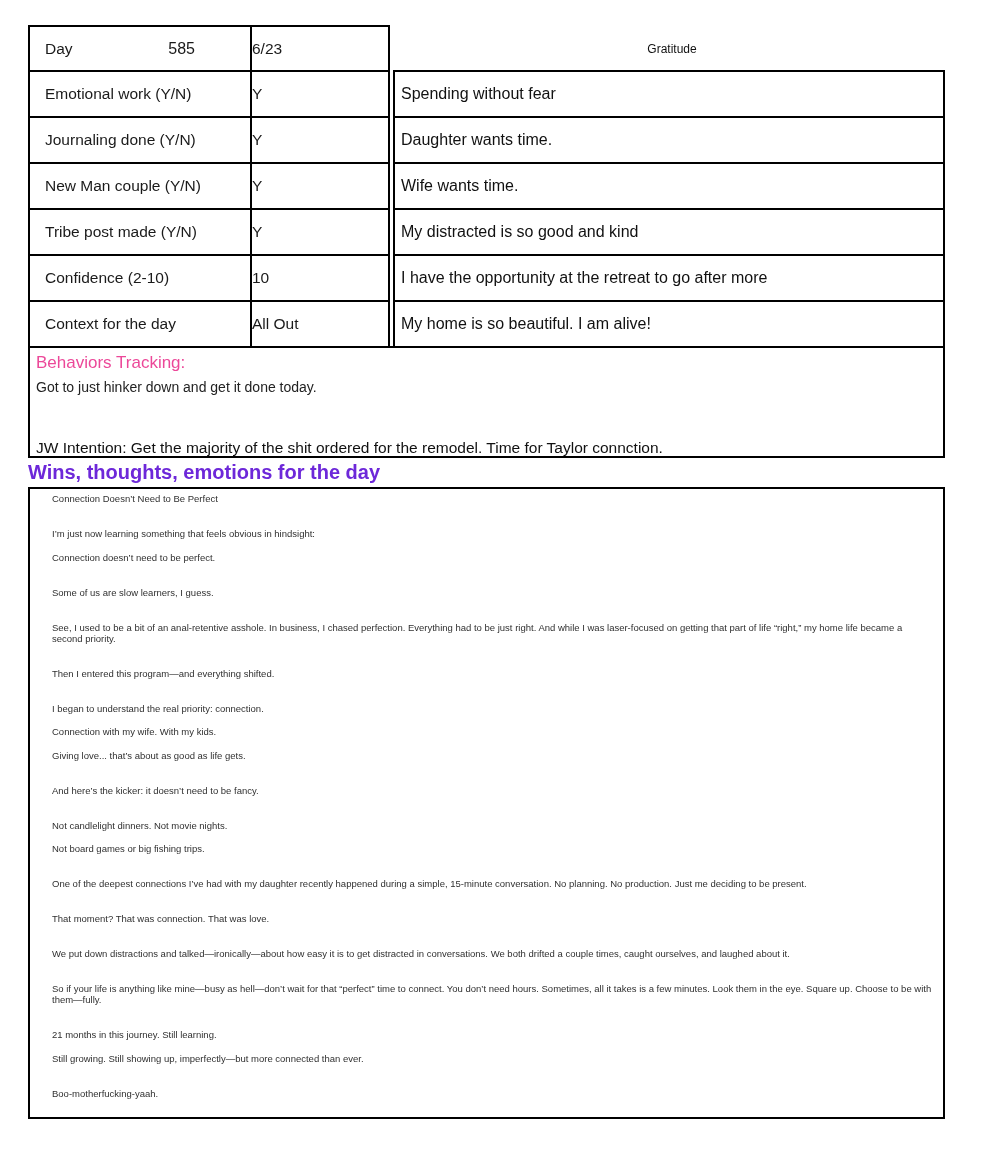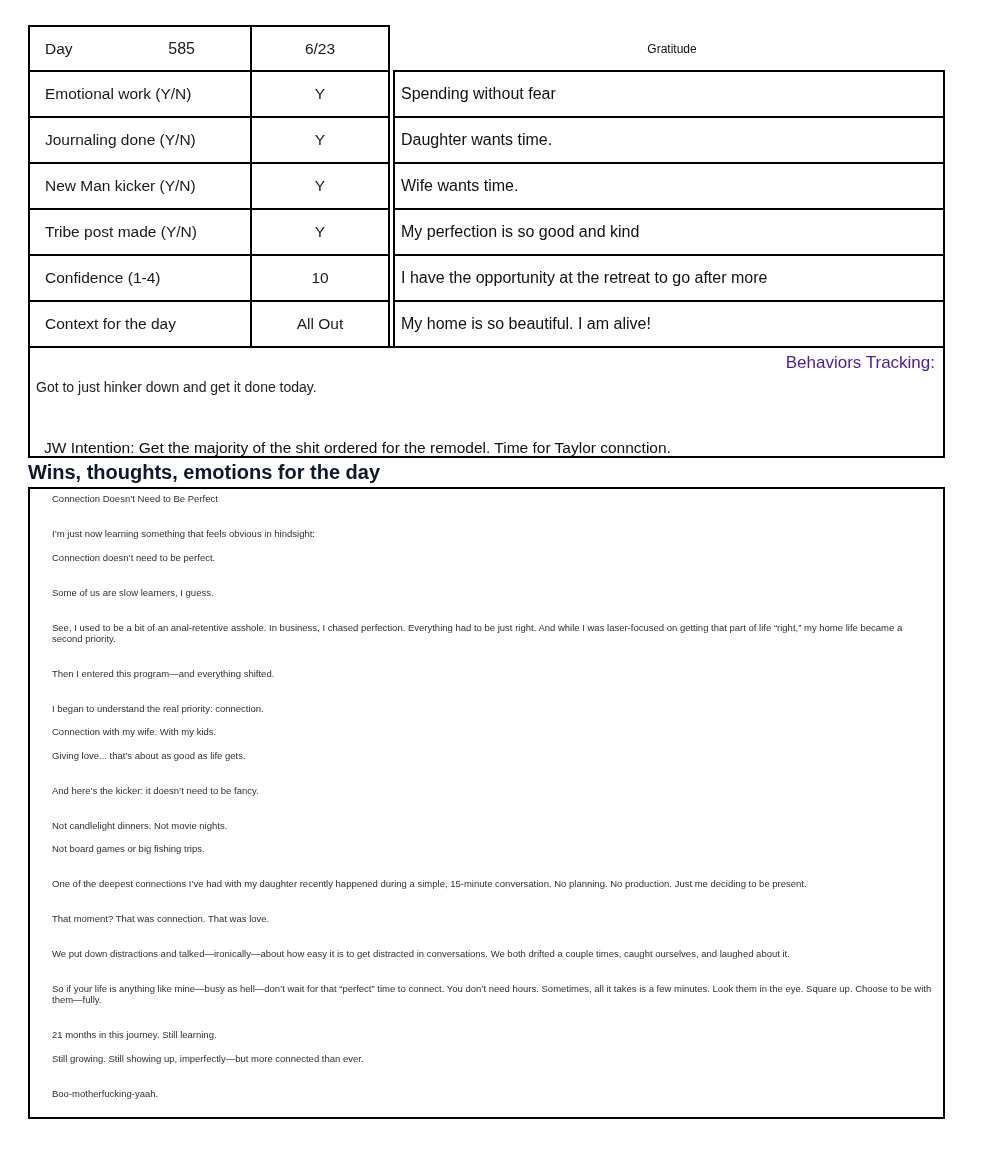--- a/index.html
+++ b/index.html
@@ -9,36 +9,36 @@
     overflow:hidden;
   }
   .content{position:absolute;left:28px;top:25px;width:917px;}
 
   
   .t-row{display:flex;align-items:stretch;}
   .header-row{height:47px;}
   .data-row{height:48px;margin-top:-2px;}
   .cell{box-sizing:border-box;display:flex;align-items:center;}
   .c1{width:224px;border:2px solid #000;padding-left:15px;font-size:15.5px;color:#1a1a1a;}
-  .c2{width:138px;border:2px solid #000;border-left:none;justify-content:center;font-size:15.5px;color:#1a1a1a;}
+  .c2{width:138px;border:2px solid #000;border-left:none;justify-content:flex-start;font-size:15.5px;color:#1a1a1a;}
   .c3{width:552px;margin-left:3px;border:2px solid #000;box-sizing:border-box;display:flex;align-items:center;padding-left:6px;font-size:16px;color:#111;}
   .header-row .c3{border:none;justify-content:center;font-size:12px;}
   .day-num{margin-left:auto;margin-right:55px;font-size:16px;}
 
   
   .behaviors{
     position:relative;margin-top:-2px;height:112px;border:2px solid #000;
     box-sizing:border-box;overflow:hidden;padding:5px 8px 0 6px;
   }
-  .bt-title{font-size:17px;color:#4c1d95;text-align:right;}
+  .bt-title{font-size:17px;color:#ec4899;}
   .bt-note{font-size:14px;margin-top:6px;color:#222;}
-  .bt-intent{position:absolute;left:14px;top:91px;font-size:15.5px;white-space:nowrap;color:#111;}
+  .bt-intent{position:absolute;left:6px;top:91px;font-size:15.5px;white-space:nowrap;color:#111;}
 
   
-  .wins-heading{margin-top:1px;font-size:20px;font-weight:600;line-height:27px;color:#0f172a;}
+  .wins-heading{margin-top:1px;font-size:20px;font-weight:600;line-height:27px;color:#6d28d9;}
   .wins-box{
     margin-top:1px;height:632px;border:2px solid #000;box-sizing:border-box;
     overflow:hidden;padding:4px 10px 0 22px;
   }
   .wins-box p{margin:0;font-size:9.5px;line-height:11px;color:#303030;}
   .wins-box p.gap-small{margin-top:12.5px;}
   .wins-box p.gap-large{margin-top:24px;}
   .wins-box p.gap-none{margin-top:0;}
 </style>
 </head>
@@ -78,45 +78,45 @@
     <div class="cell c2">
               <span>Y</span>
             </div>
     <div class="cell c3">
               <span>Daughter wants time.</span>
             </div>
   </div>
 
   <div class="t-row data-row">
     <div class="cell c1">
-              <span>New Man kicker (Y/N)</span>
+              <span>New Man couple (Y/N)</span>
             </div>
     <div class="cell c2">
               <span>Y</span>
             </div>
     <div class="cell c3">
               <span>Wife wants time.</span>
             </div>
   </div>
 
   <div class="t-row data-row">
     <div class="cell c1">
               <span>Tribe post made (Y/N)</span>
             </div>
     <div class="cell c2">
               <span>Y</span>
             </div>
     <div class="cell c3">
-              <span>My perfection is so good and kind</span>
+              <span>My distracted is so good and kind</span>
             </div>
   </div>
 
   <div class="t-row data-row">
     <div class="cell c1">
-              <span>Confidence (1-4)</span>
+              <span>Confidence (2-10)</span>
             </div>
     <div class="cell c2">
               <span>10</span>
             </div>
     <div class="cell c3">
               <span>I have the opportunity at the retreat to go after more</span>
             </div>
   </div>
 
   <div class="t-row data-row">

